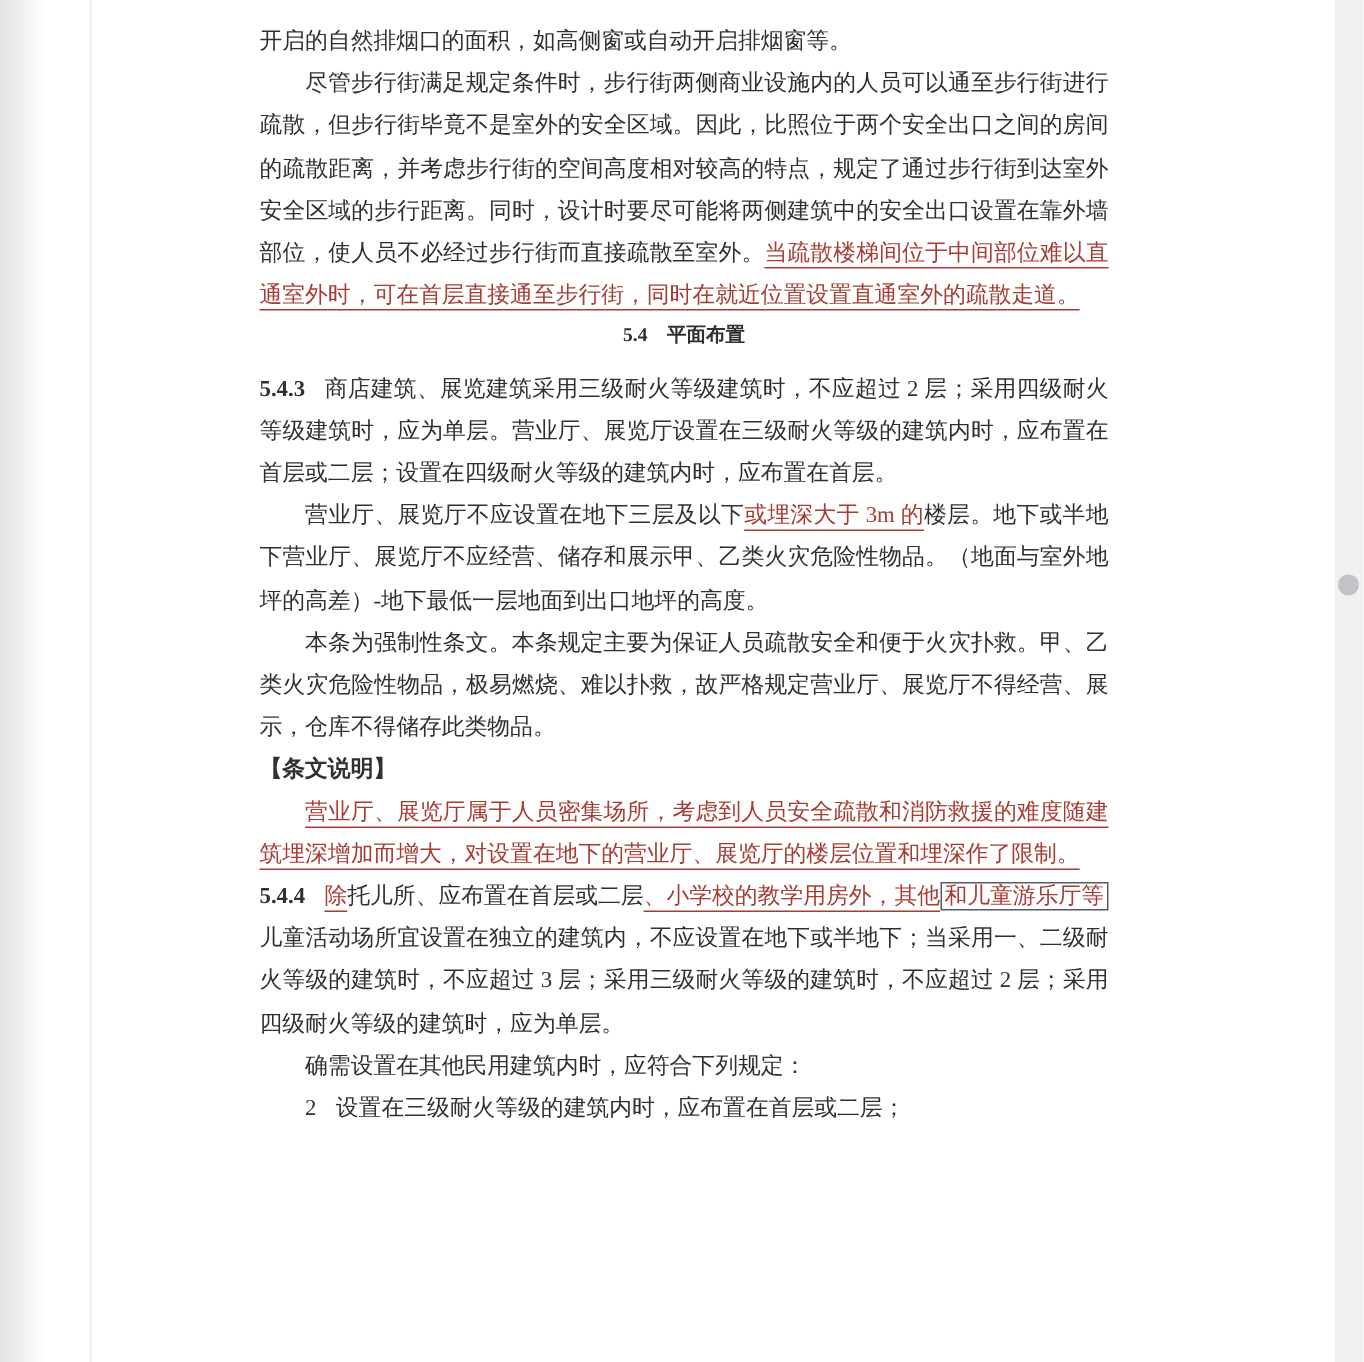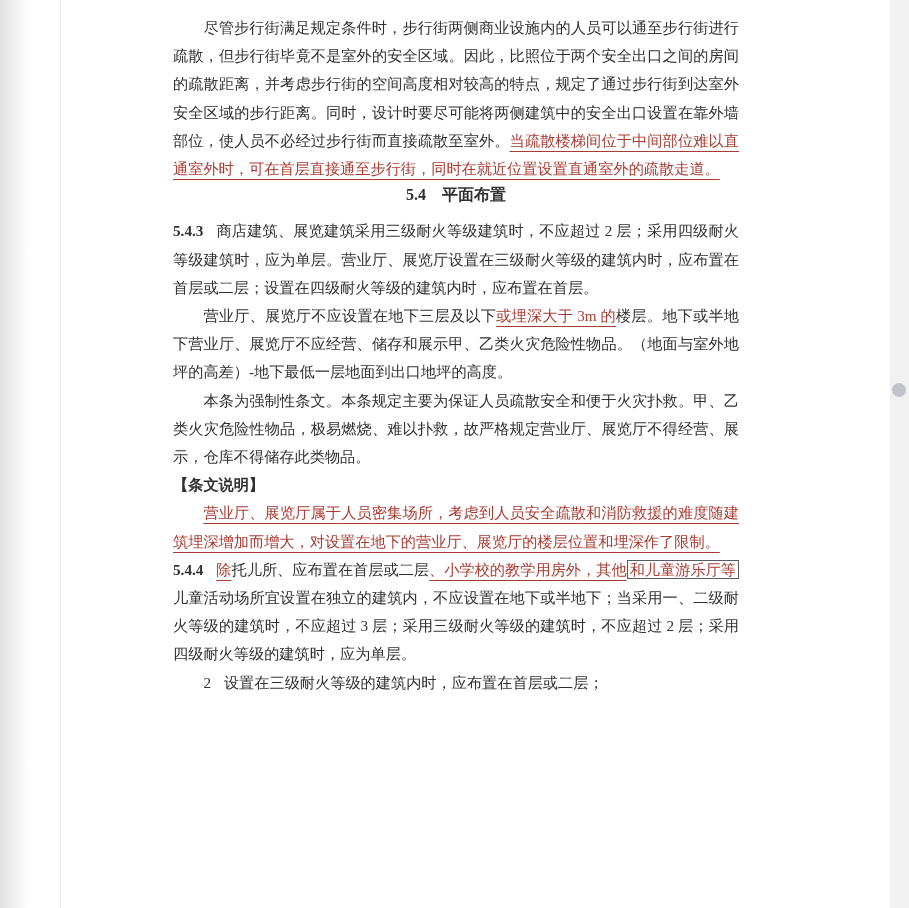--- a/index.html
+++ b/index.html
@@ -23,21 +23,21 @@
     color:var(--text,#303030);
     text-align:justify;
   }
   .block{margin:0;}
   .block-p{text-indent:2em;}
   .block-cont{text-indent:0;}
   .block-li{text-indent:2em;}
   .block-note{font-weight:bold;text-indent:0;}
   .block-clause{text-indent:0;}
   .block-h2{
-    text-align:center;font-weight:bold;font-size:16px;
+    text-align:center;font-weight:bold;font-size:13px;
     margin:-2px 0 8px 0;text-indent:0;
   }
   .num{margin-right:0.85em;}
   .block-clause .num{font-weight:bold;}
   .block-h2 .num{margin-right:1em;}
   .seg-b{font-weight:bold;}
   .seg-r{
     color:var(--red,#a63d34);
     text-decoration:underline;
     text-decoration-thickness:1px;
@@ -58,26 +58,28 @@
     background:var(--thumb,#c1c3c9);
   }
 </style>
 </head>
 <body style="background: rgb(255, 255, 255);">
 
 <div class="left-shadow"></div>
 <div class="left-rule"></div>
 
 <div class="content" id="doc-body">
+    <div class="block block-cont"><span class="seg seg-n">开启的自然排烟口的面积，如高侧窗或自动开启排烟窗等。</span></div>
     <div class="block block-p"><span class="seg seg-n">尽管步行街满足规定条件时，步行街两侧商业设施内的人员可以通至步行街进行疏散，但步行街毕竟不是室外的安全区域。因此，比照位于两个安全出口之间的房间的疏散距离，并考虑步行街的空间高度相对较高的特点，规定了通过步行街到达室外安全区域的步行距离。同时，设计时要尽可能将两侧建筑中的安全出口设置在靠外墙部位，使人员不必经过步行街而直接疏散至室外。</span><span class="seg seg-r">当疏散楼梯间位于中间部位难以直通室外时，可在首层直接通至步行街，同时在就近位置设置直通室外的疏散走道。</span></div>
     <div class="block block-h2"><span class="num">5.4</span><span class="seg seg-b">平面布置</span></div>
     <div class="block block-clause"><span class="num">5.4.3</span><span class="seg seg-n">商店建筑、展览建筑采用三级耐火等级建筑时，不应超过 2 层；采用四级耐火等级建筑时，应为单层。营业厅、展览厅设置在三级耐火等级的建筑内时，应布置在首层或二层；设置在四级耐火等级的建筑内时，应布置在首层。</span></div>
     <div class="block block-p"><span class="seg seg-n">营业厅、展览厅不应设置在地下三层及以下</span><span class="seg seg-r">或埋深大于 3m 的</span><span class="seg seg-n">楼层。地下或半地下营业厅、展览厅不应经营、储存和展示甲、乙类火灾危险性物品。（地面与室外地坪的高差）-地下最低一层地面到出口地坪的高度。</span></div>
     <div class="block block-p"><span class="seg seg-n">本条为强制性条文。本条规定主要为保证人员疏散安全和便于火灾扑救。甲、乙类火灾危险性物品，极易燃烧、难以扑救，故严格规定营业厅、展览厅不得经营、展示，仓库不得储存此类物品。</span></div>
     <div class="block block-note"><span class="seg seg-b">【条文说明】</span></div>
     <div class="block block-p"><span class="seg seg-r">营业厅、展览厅属于人员密集场所，考虑到人员安全疏散和消防救援的难度随建筑埋深增加而增大，对设置在地下的营业厅、展览厅的楼层位置和埋深作了限制。</span></div>
     <div class="block block-clause"><span class="num">5.4.4</span><span class="seg seg-r">除</span><span class="seg seg-n">托儿所、应布置在首层或二层</span><span class="seg seg-r">、小学校的教学用房外，其他</span><span class="seg seg-rb">和儿童游乐厅等</span><span class="seg seg-n">儿童活动场所宜设置在独立的建筑内，不应设置在地下或半地下；当采用一、二级耐火等级的建筑时，不应超过 3 层；采用三级耐火等级的建筑时，不应超过 2 层；采用四级耐火等级的建筑时，应为单层。</span></div>
+    <div class="block block-p"><span class="seg seg-n">确需设置在其他民用建筑内时，应符合下列规定：</span></div>
     <div class="block block-li"><span class="num">2</span><span class="seg seg-n">设置在三级耐火等级的建筑内时，应布置在首层或二层；</span></div>
   </div>
 
 <div class="gutter">
   <div class="thumb"></div>
 </div>
 
 </body></html>

